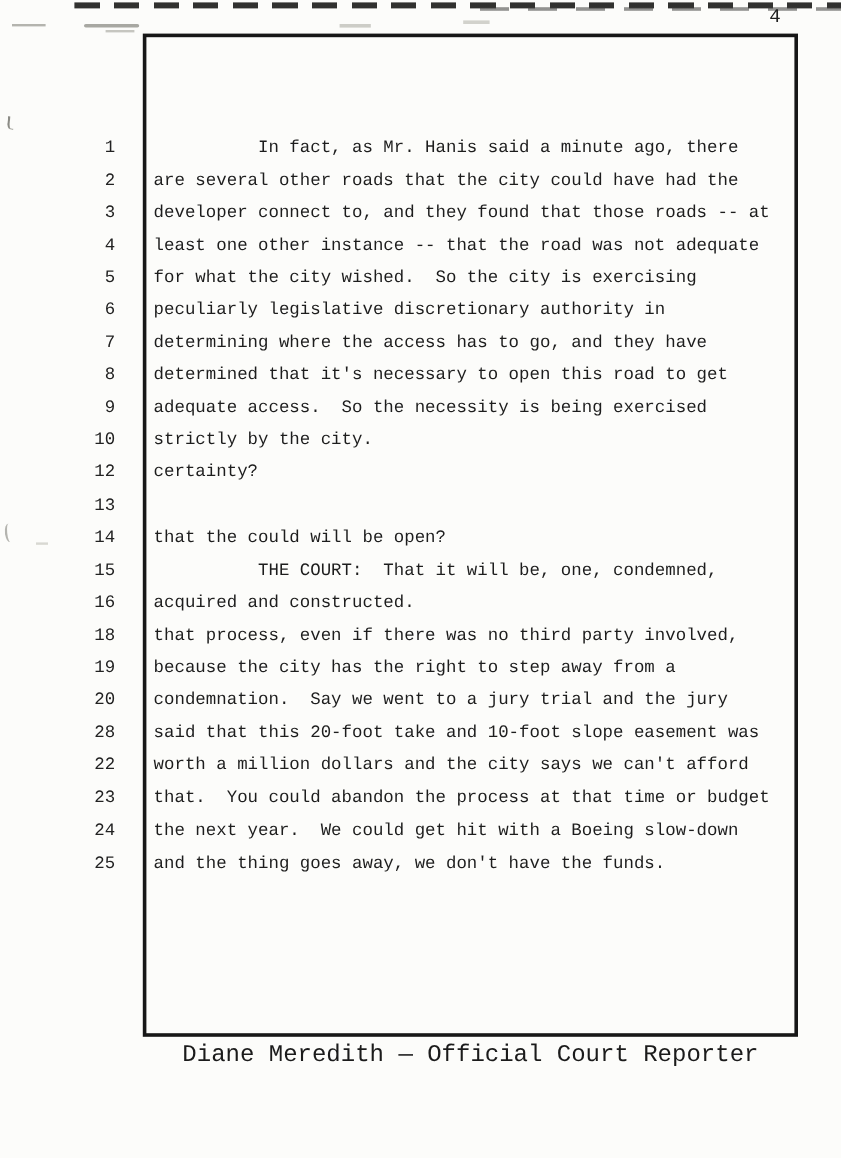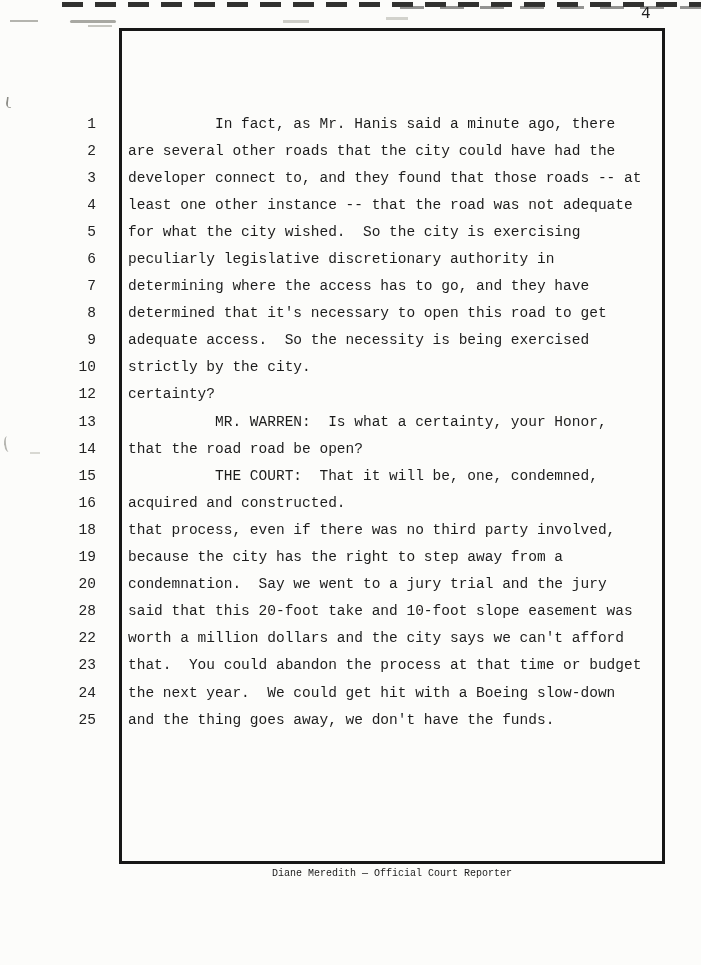--- a/index.html
+++ b/index.html
@@ -53,21 +53,21 @@
     box-sizing:border-box;
   }
 
   .lines { position:absolute; left:0; top:110px; width:701px; }
   .line  { display:flex; align-items:center; height:27.1px; font-size:14.5px; }
   .line-num  { flex:0 0 96px; text-align:right; color:#222; }
   .line-text { margin-left:32px; white-space:pre; color:#1d1d1d; }
 
   .footer {
     position:absolute; top:868px; left:119px; width:546px;
-    text-align:center; font-size:10px; color:#1b1b1b;
+    text-align:center; font-size:20px; color:#1b1b1b;
     white-space:pre;
   }
 </style>
 </head>
 <body>
 
 <div class="page">
 
   <div class="top-dashes"></div>
   <div class="top-dashes-light"></div>
@@ -137,26 +137,25 @@
     </div>
 
 
     <div class="line">
       <span class="line-num">12</span>
       <span class="line-text">certainty?</span>
     </div>
 
     <div class="line">
       <span class="line-num">13</span>
-      <span class="line-text">          MR. WARREN:  Is what a certainty, your Honor,</span>
     </div>
 
     <div class="line">
       <span class="line-num">14</span>
-      <span class="line-text">that the road road be open?</span>
+      <span class="line-text">that the could will be open?</span>
     </div>
 
     <div class="line">
       <span class="line-num">15</span>
       <span class="line-text">          THE COURT:  That it will be, one, condemned,</span>
     </div>
 
     <div class="line">
       <span class="line-num">16</span>
       <span class="line-text">acquired and constructed.</span>

